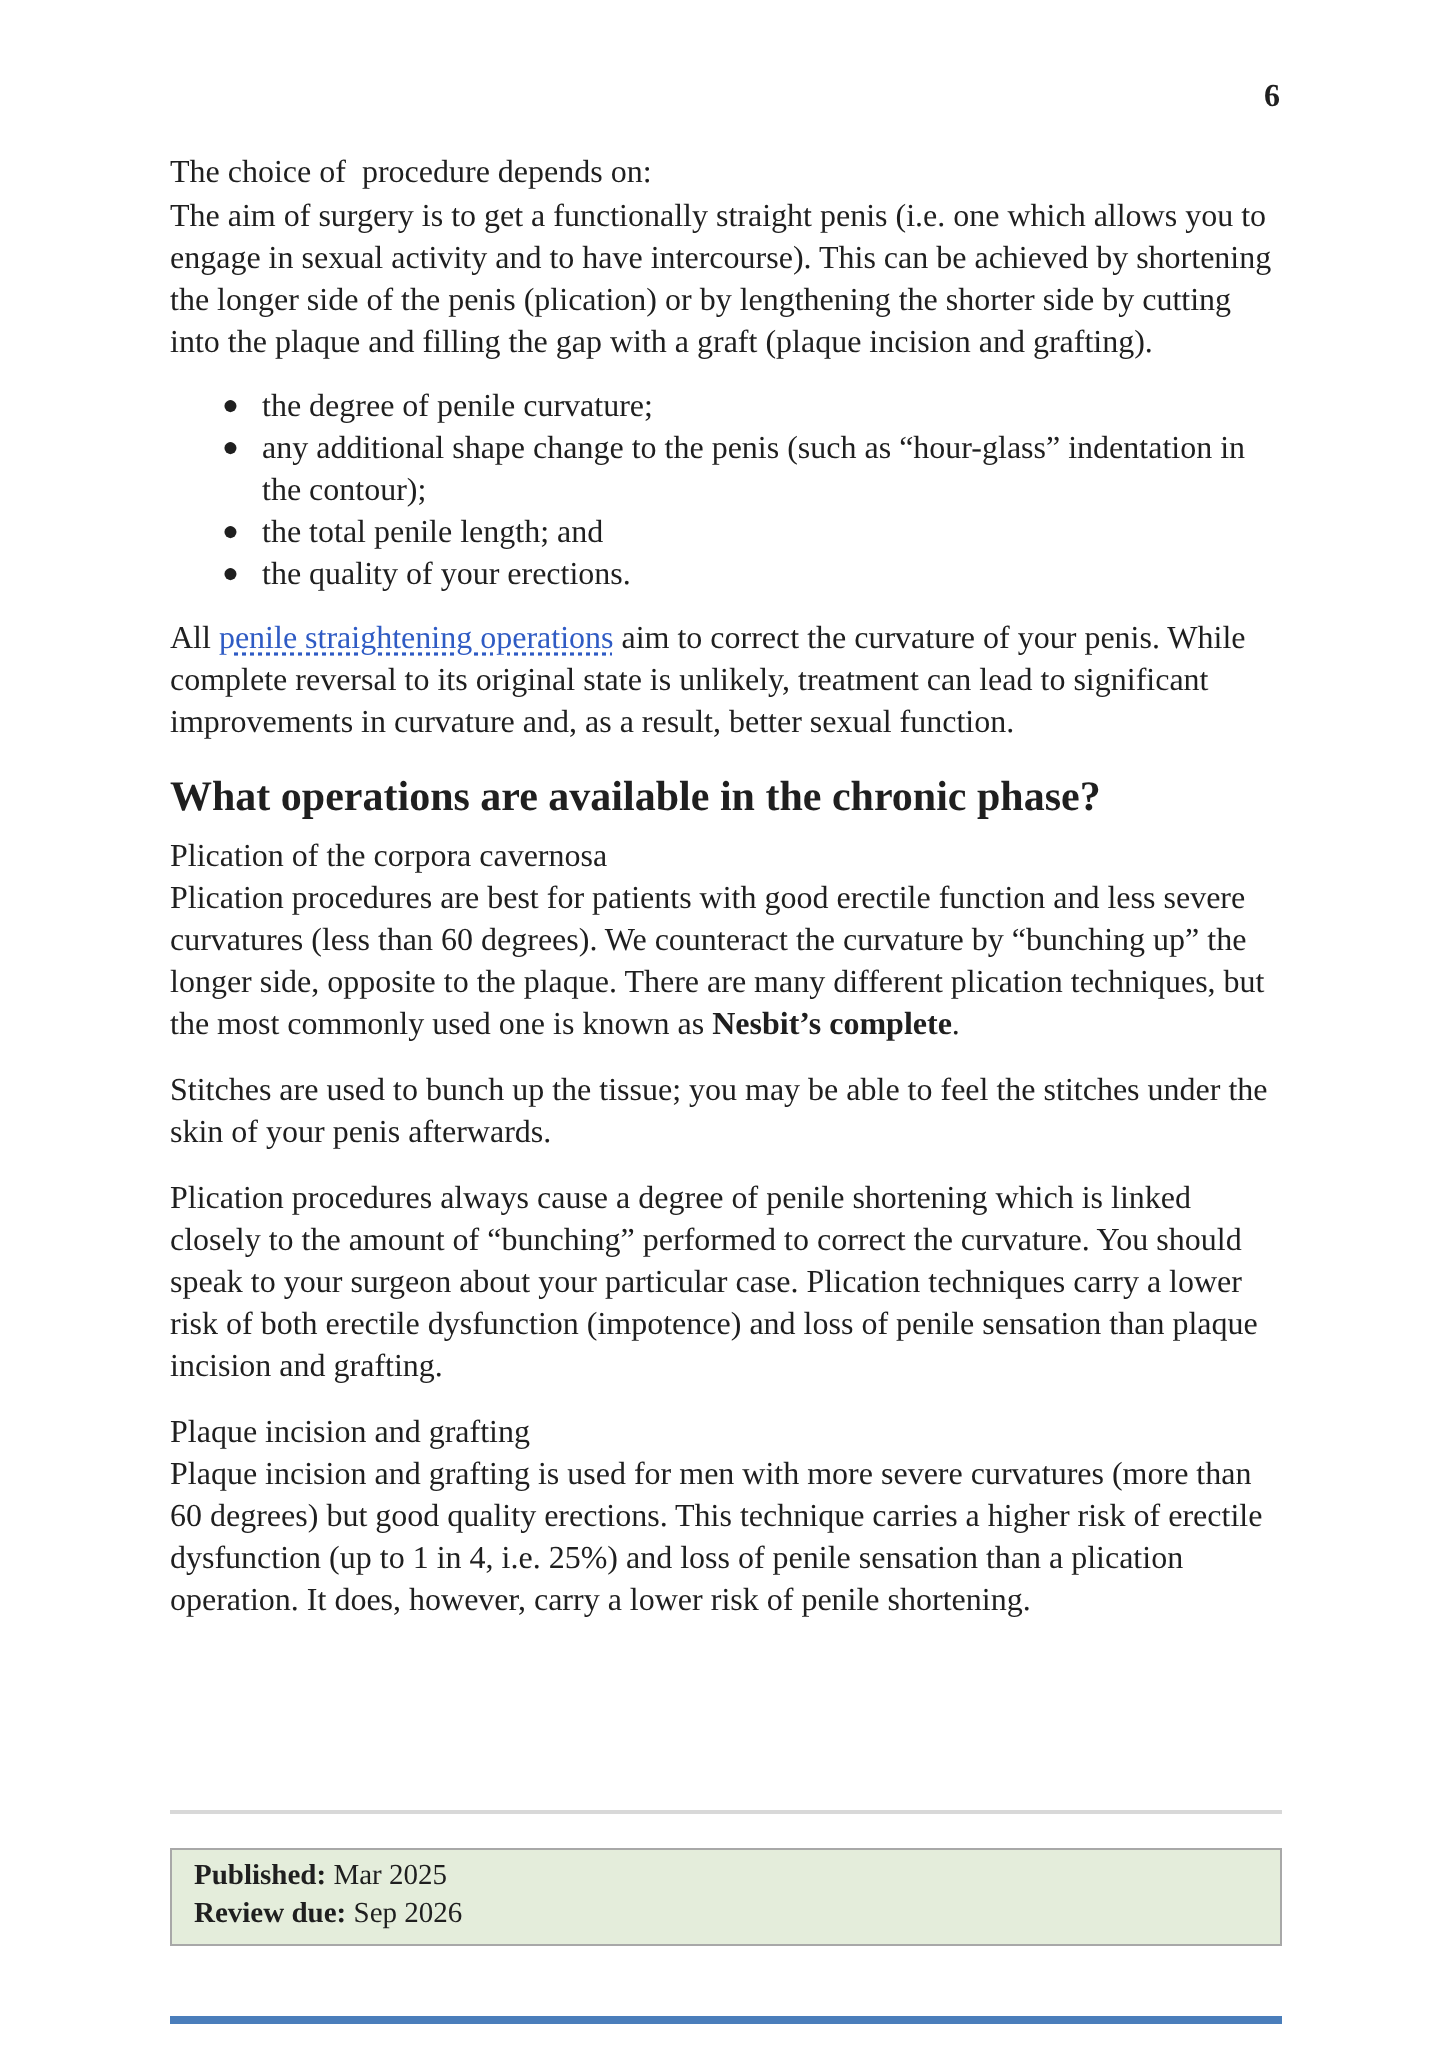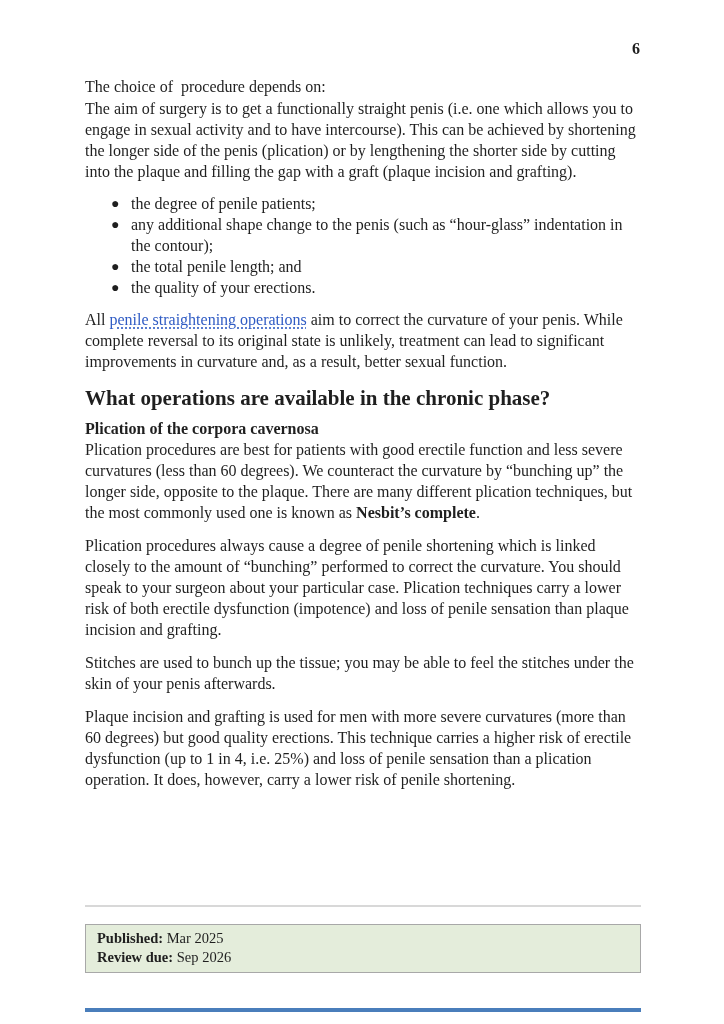--- a/index.html
+++ b/index.html
@@ -46,21 +46,21 @@
     text-underline-offset:3px;
     cursor:pointer;
   }
   h1.section-heading{
     font-size:21px;line-height:25px;
     font-weight:bold;
     margin:14px 0 7px 0;
   }
   h2.sub-heading{
     font-size:16px;line-height:21px;
-    font-weight:bold;
+    font-weight:normal;
   }
   .sub-heading.spaced{margin-top:9px;}
   .tight{margin-bottom:12px;}
   .separator{
     position:absolute;left:85px;right:83px;top:905px;
     height:2px;background:var(--separator);
   }
   .footer-box{
     position:absolute;left:85px;right:83px;top:924px;
     background:var(--footer-bg);
@@ -85,21 +85,21 @@
 
   <div class="flow">
 
     <p class="para choice-intro pre-wrap">The choice of  procedure depends on:</p>
 
     <p class="para">The aim of surgery is to get a functionally straight penis (i.e. one which allows you to engage in sexual activity and to have intercourse). This can be achieved by shortening the longer side of the penis (plication) or by lengthening the shorter side by cutting into the plaque and filling the gap with a graft (plaque incision and grafting).</p>
 
     <ul class="bullets">
       <li>
         <span class="bullet">●</span>
-        <span class="bullet-text">the degree of penile patients;</span>
+        <span class="bullet-text">the degree of penile curvature;</span>
       </li>
       <li>
         <span class="bullet">●</span>
         <span class="bullet-text">any additional shape change to the penis (such as “hour-glass” indentation in the contour);</span>
       </li>
       <li>
         <span class="bullet">●</span>
         <span class="bullet-text">the total penile length; and</span>
       </li>
       <li>
@@ -109,24 +109,25 @@
     </ul>
 
     <p class="para all-para"><span>All </span><a class="doc-link">penile straightening operations</a><span> aim to correct the curvature of your penis. While complete reversal to its original state is unlikely, treatment can lead to significant improvements in curvature and, as a result, better sexual function.</span></p>
 
     <h1 class="section-heading">What operations are available in the chronic phase?</h1>
 
     <h2 class="sub-heading">Plication of the corpora cavernosa</h2>
 
     <p class="para tight"><span>Plication procedures are best for patients with good erectile function and less severe curvatures (less than 60 degrees). We counteract the curvature by “bunching up” the longer side, opposite to the plaque. There are many different plication techniques, but the most commonly used one is known as </span><b>Nesbit’s complete</b><span>.</span></p>
 
+    <p class="para tight">Stitches are used to bunch up the tissue; you may be able to feel the stitches under the skin of your penis afterwards.</p>
+
     <p class="para tight">Plication procedures always cause a degree of penile shortening which is linked closely to the amount of “bunching” performed to correct the curvature. You should speak to your surgeon about your particular case. Plication techniques carry a lower risk of both erectile dysfunction (impotence) and loss of penile sensation than plaque incision and grafting.</p>
 
-    <p class="para tight">Stitches are used to bunch up the tissue; you may be able to feel the stitches under the skin of your penis afterwards.</p>
-
+    <h2 class="sub-heading spaced">Plaque incision and grafting</h2>
 
     <p class="para">Plaque incision and grafting is used for men with more severe curvatures (more than 60 degrees) but good quality erections. This technique carries a higher risk of erectile dysfunction (up to 1 in 4, i.e. 25%) and loss of penile sensation than a plication operation. It does, however, carry a lower risk of penile shortening.</p>
 
   </div>
 
   <div class="separator"></div>
 
   <div class="footer-box">
     <div class="footer-col left">
       <div><b>Published:</b><span> Mar 2025</span></div>

